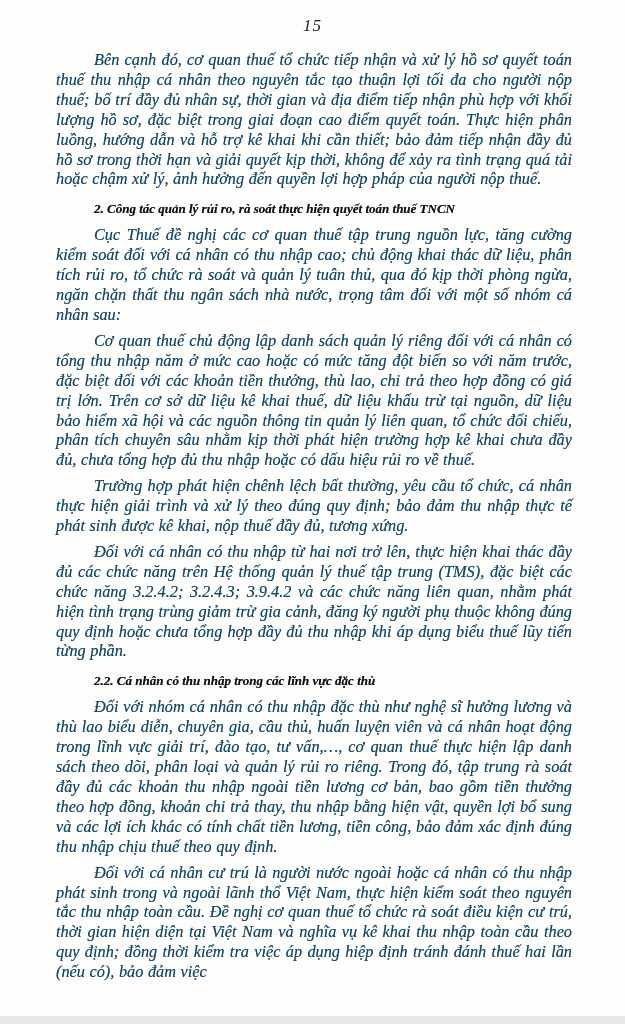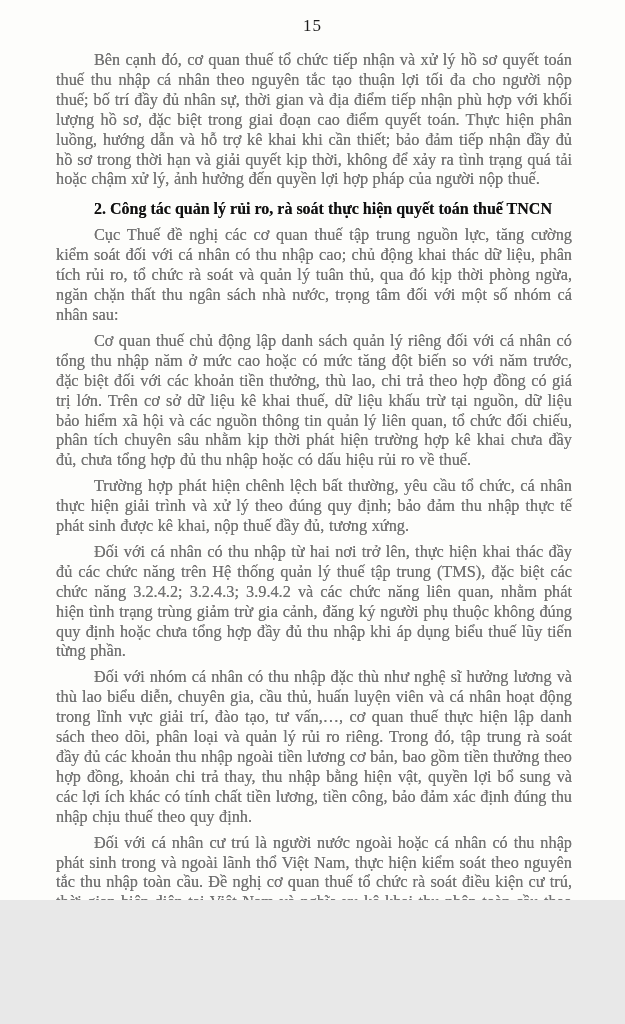--- a/index.html
+++ b/index.html
@@ -3,26 +3,27 @@
 <meta charset="utf-8">
 <style>
   html, body {
     margin: 0;
     padding: 0;
     background: #e8e8e8;
   }
   .page {
     position: relative;
     width: 625px;
-    height: 900px;
+    height: 1016px;
     margin: 0 auto;
     background: #fdfdfb;
     overflow: hidden;
     color: #141414;
     font-family: "Liberation Serif", "DejaVu Serif", serif;
+    font-style: italic;
   }
   .page-number {
     position: absolute;
     top: 16px;
     left: 0;
     width: 100%;
     text-align: center;
     font-size: 17px;
     letter-spacing: 1px;
     color: #1c1c1c;
@@ -33,43 +34,44 @@
     left: 56px;
     width: 516px;
   }
   .para {
     margin: 6px 0 0 0;
     text-indent: 38px;
     text-align: justify;
     font-size: 16.3px;
     line-height: 19.9px;
     word-spacing: 0.5px;
-    color: #737373;
+    color: #0c4a6e;
     text-shadow: 0 0 0.4px rgba(20,20,20,0.55);
   }
   .heading {
     margin: 10px 0 2px 0;
     padding-left: 38px;
-    font-size: 16px;
+    font-size: 13px;
     line-height: 20px;
     font-weight: bold;
     color: #101010;
     text-shadow: 0 0 0.4px rgba(10,10,10,0.6);
   }
   .para:first-child { margin-top: 0; }
 </style>
 </head>
 <body>
 
 <div class="page">
   <div class="page-number">15</div>
 
   <div class="content">
     <p class="para">Bên cạnh đó, cơ quan thuế tổ chức tiếp nhận và xử lý hồ sơ quyết toán thuế thu nhập cá nhân theo nguyên tắc tạo thuận lợi tối đa cho người nộp thuế; bố trí đầy đủ nhân sự, thời gian và địa điểm tiếp nhận phù hợp với khối lượng hồ sơ, đặc biệt trong giai đoạn cao điểm quyết toán. Thực hiện phân luồng, hướng dẫn và hỗ trợ kê khai khi cần thiết; bảo đảm tiếp nhận đầy đủ hồ sơ trong thời hạn và giải quyết kịp thời, không để xảy ra tình trạng quá tải hoặc chậm xử lý, ảnh hưởng đến quyền lợi hợp pháp của người nộp thuế.</p>
     <h2 class="heading">2. Công tác quản lý rủi ro, rà soát thực hiện quyết toán thuế TNCN</h2>
     <p class="para">Cục Thuế đề nghị các cơ quan thuế tập trung nguồn lực, tăng cường kiểm soát đối với cá nhân có thu nhập cao; chủ động khai thác dữ liệu, phân tích rủi ro, tổ chức rà soát và quản lý tuân thủ, qua đó kịp thời phòng ngừa, ngăn chặn thất thu ngân sách nhà nước, trọng tâm đối với một số nhóm cá nhân sau:</p>
     <p class="para">Cơ quan thuế chủ động lập danh sách quản lý riêng đối với cá nhân có tổng thu nhập năm ở mức cao hoặc có mức tăng đột biến so với năm trước, đặc biệt đối với các khoản tiền thưởng, thù lao, chi trả theo hợp đồng có giá trị lớn. Trên cơ sở dữ liệu kê khai thuế, dữ liệu khấu trừ tại nguồn, dữ liệu bảo hiểm xã hội và các nguồn thông tin quản lý liên quan, tổ chức đối chiếu, phân tích chuyên sâu nhằm kịp thời phát hiện trường hợp kê khai chưa đầy đủ, chưa tổng hợp đủ thu nhập hoặc có dấu hiệu rủi ro về thuế.</p>
     <p class="para">Trường hợp phát hiện chênh lệch bất thường, yêu cầu tổ chức, cá nhân thực hiện giải trình và xử lý theo đúng quy định; bảo đảm thu nhập thực tế phát sinh được kê khai, nộp thuế đầy đủ, tương xứng.</p>
     <p class="para">Đối với cá nhân có thu nhập từ hai nơi trở lên, thực hiện khai thác đầy đủ các chức năng trên Hệ thống quản lý thuế tập trung (TMS), đặc biệt các chức năng 3.2.4.2; 3.2.4.3; 3.9.4.2 và các chức năng liên quan, nhằm phát hiện tình trạng trùng giảm trừ gia cảnh, đăng ký người phụ thuộc không đúng quy định hoặc chưa tổng hợp đầy đủ thu nhập khi áp dụng biểu thuế lũy tiến từng phần.</p>
+    <h2 class="heading">2.2. Cá nhân có thu nhập trong các lĩnh vực đặc thù</h2>
     <p class="para">Đối với nhóm cá nhân có thu nhập đặc thù như nghệ sĩ hưởng lương và thù lao biểu diễn, chuyên gia, cầu thủ, huấn luyện viên và cá nhân hoạt động trong lĩnh vực giải trí, đào tạo, tư vấn,…, cơ quan thuế thực hiện lập danh sách theo dõi, phân loại và quản lý rủi ro riêng. Trong đó, tập trung rà soát đầy đủ các khoản thu nhập ngoài tiền lương cơ bản, bao gồm tiền thưởng theo hợp đồng, khoản chi trả thay, thu nhập bằng hiện vật, quyền lợi bổ sung và các lợi ích khác có tính chất tiền lương, tiền công, bảo đảm xác định đúng thu nhập chịu thuế theo quy định.</p>
     <p class="para">Đối với cá nhân cư trú là người nước ngoài hoặc cá nhân có thu nhập phát sinh trong và ngoài lãnh thổ Việt Nam, thực hiện kiểm soát theo nguyên tắc thu nhập toàn cầu. Đề nghị cơ quan thuế tổ chức rà soát điều kiện cư trú, thời gian hiện diện tại Việt Nam và nghĩa vụ kê khai thu nhập toàn cầu theo quy định; đồng thời kiểm tra việc áp dụng hiệp định tránh đánh thuế hai lần (nếu có), bảo đảm việc</p>
   </div>
 </div>
 
 </body></html>

